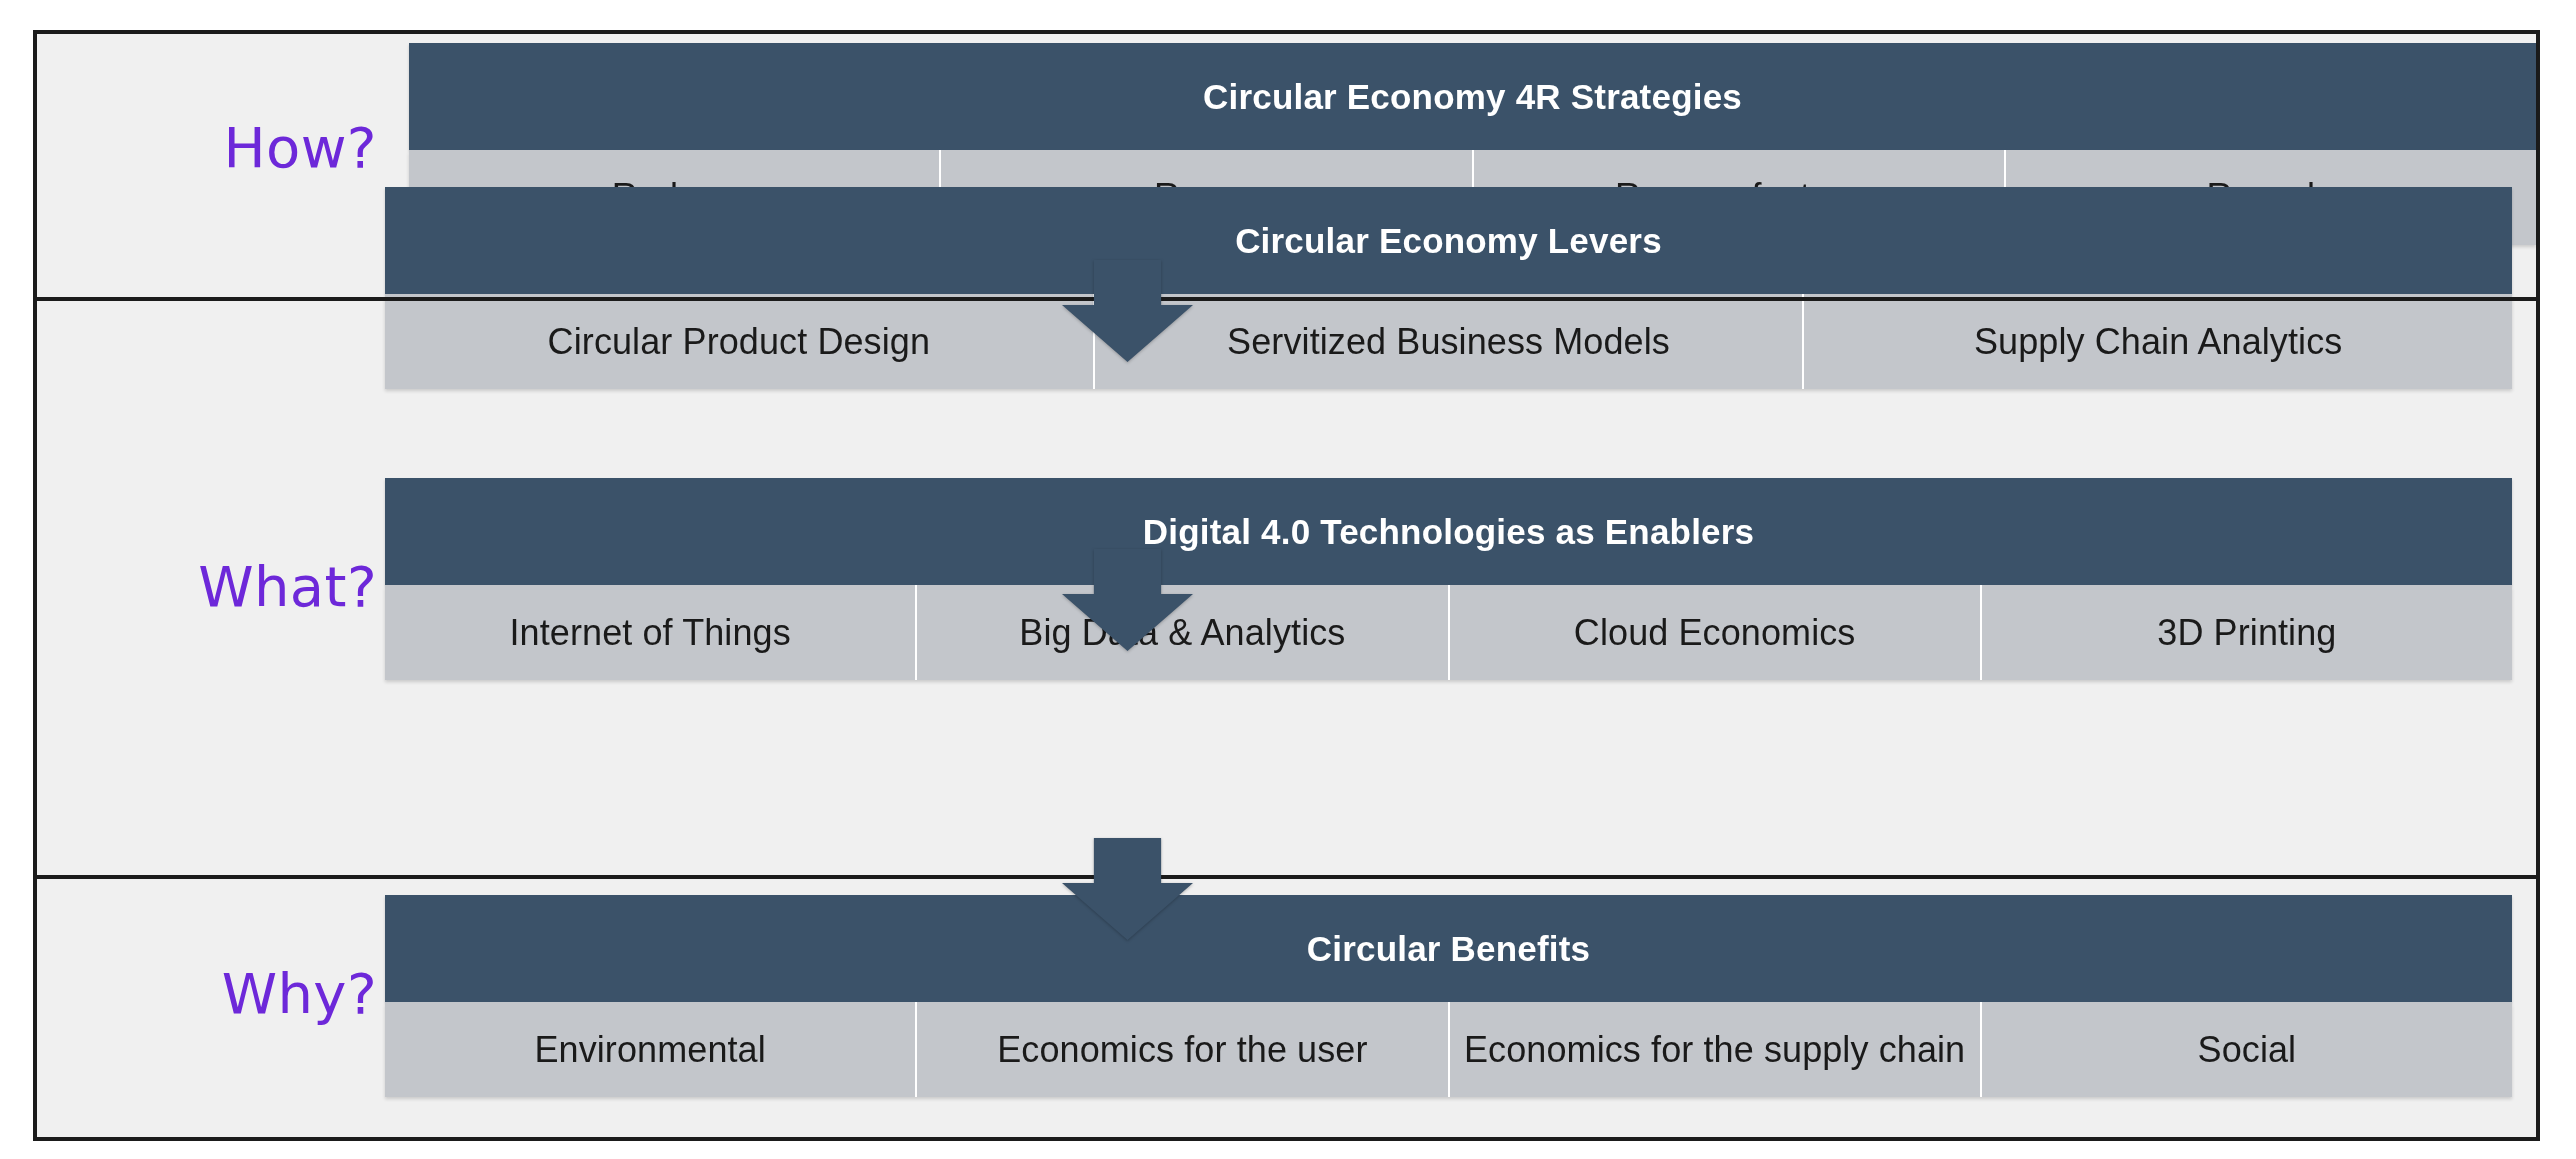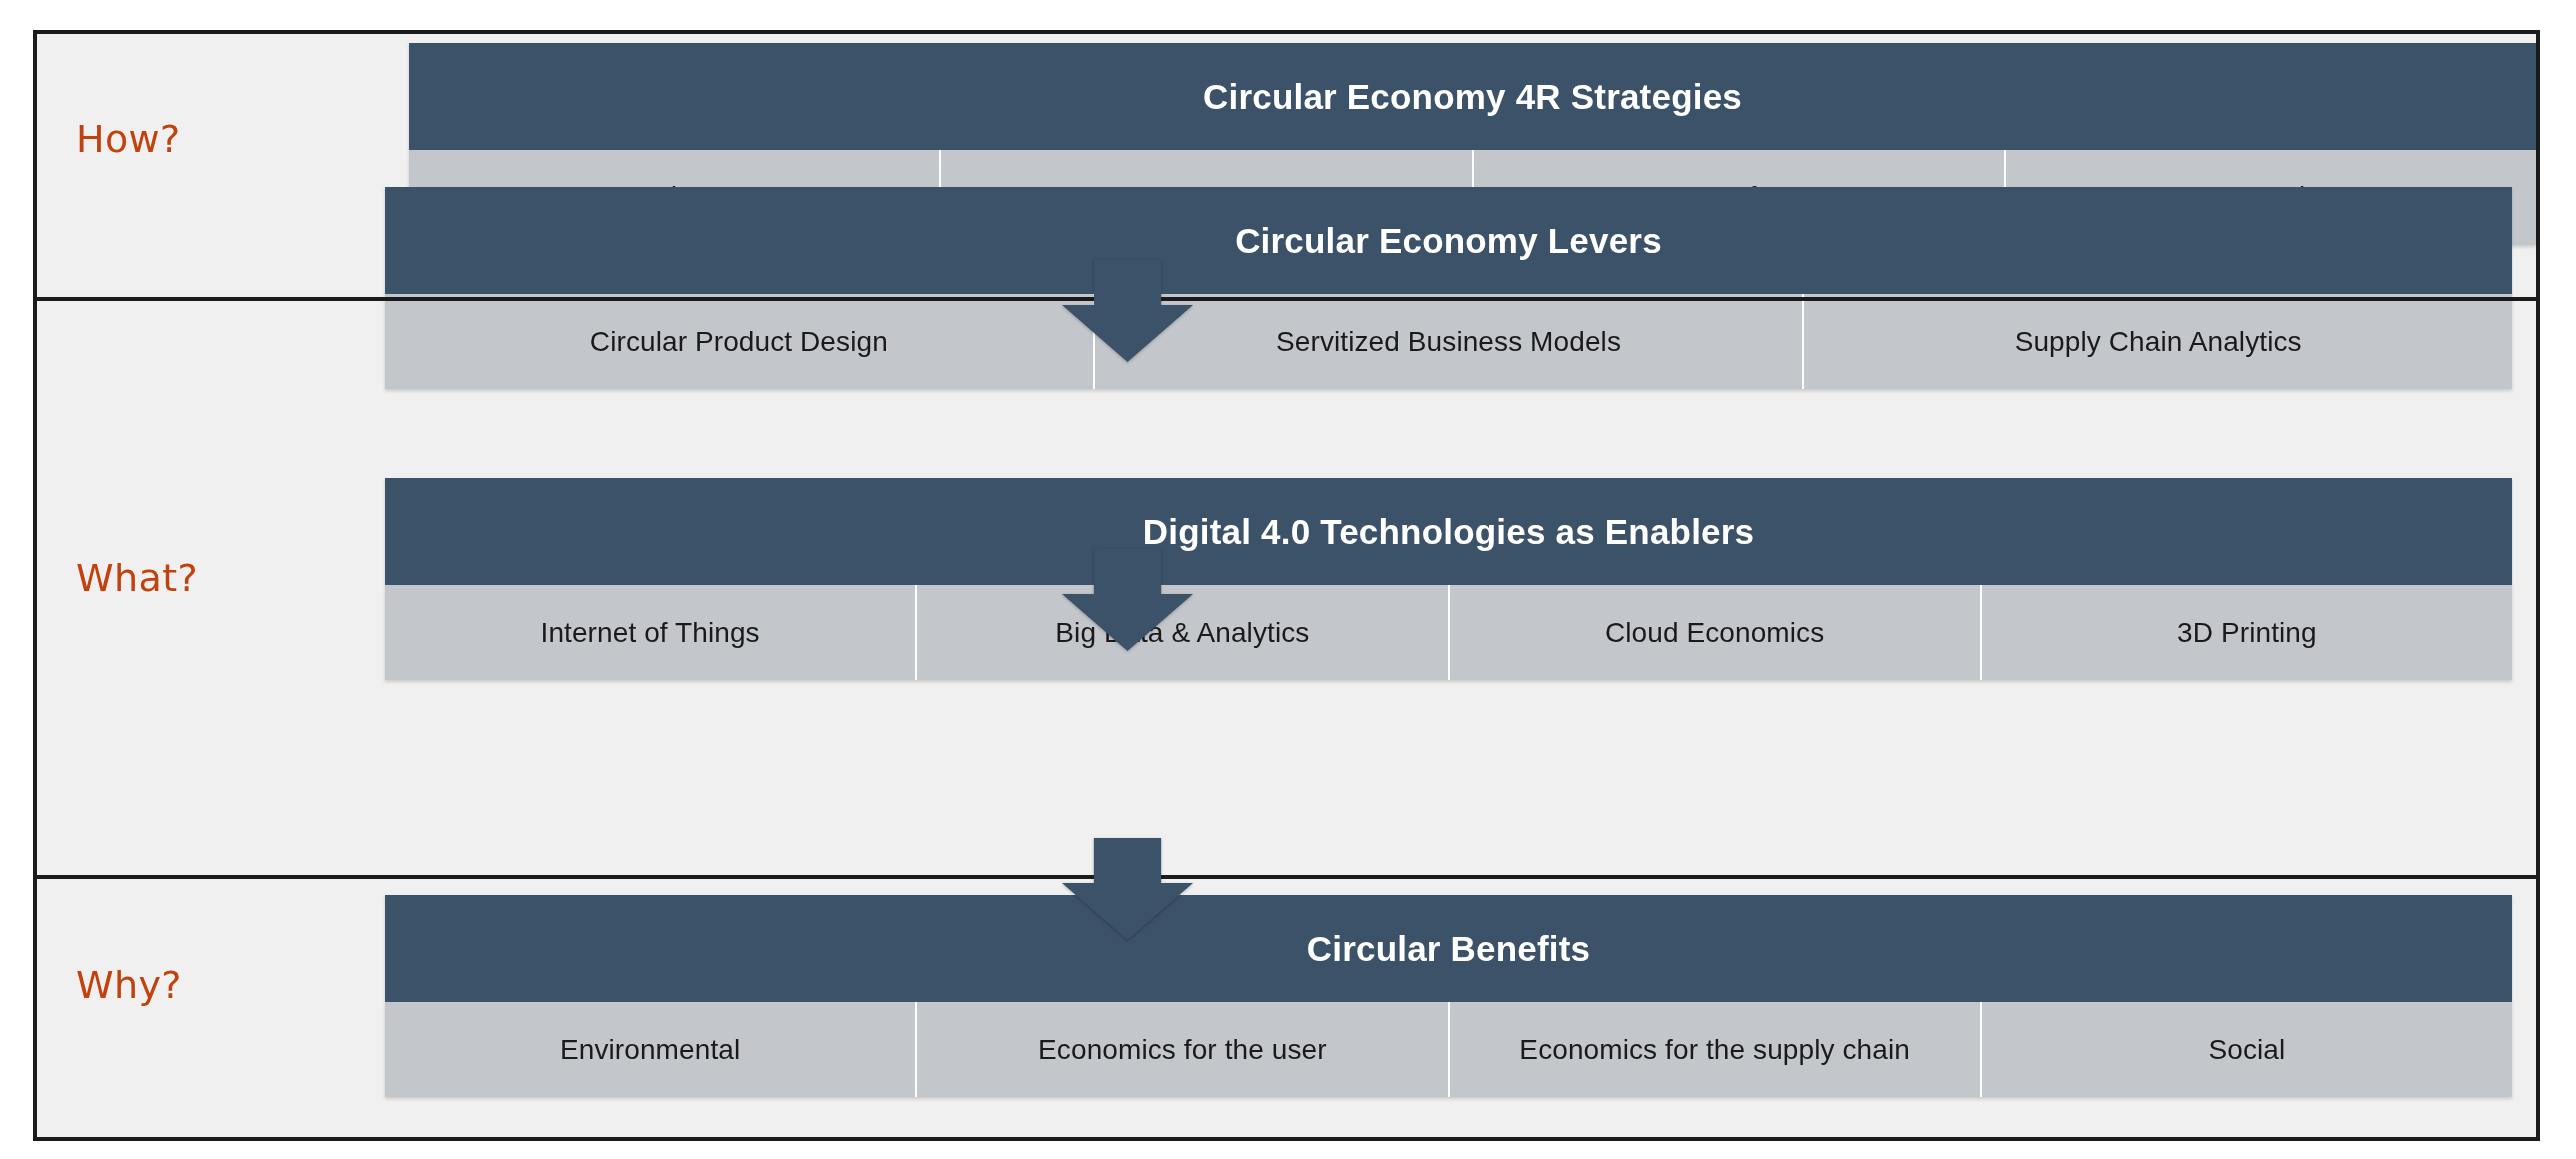--- a/index.html
+++ b/index.html
@@ -28,25 +28,25 @@
     height:4.3px;
     background:#1b1b1b;
     z-index:4;
   }
 
   
   .q-label{
     position:absolute;
     left:39px;
     width:301px;
-    text-align:left;
+    text-align:right;
     font-family:"DejaVu Sans", sans-serif;
-    font-size:38px;
+    font-size:56px;
     font-weight:400;
-    color:#c2410c;
+    color:#6d28d9;
     letter-spacing:0.4px;
     line-height:1;
     z-index:3;
     white-space:nowrap;
   }
 
   
   .block{
     position:absolute;
     left:348px;
@@ -72,21 +72,21 @@
     background:#C3C6CB;
     height:95px;
     box-shadow:0 2.6px 3.4px rgba(0,0,0,.16);
   }
   .cell{
     flex:1 1 0;
     display:flex;
     align-items:center;
     justify-content:center;
     font-family:"Liberation Sans", sans-serif;
-    font-size:28px;
+    font-size:36px;
     font-weight:400;
     color:#1a1a1a;
     letter-spacing:0.1px;
     border-right:2.6px solid #ffffff;
     white-space:nowrap;
     overflow:hidden;
     box-sizing:border-box;
   }
   .cell:last-child{border-right:none;}
 

